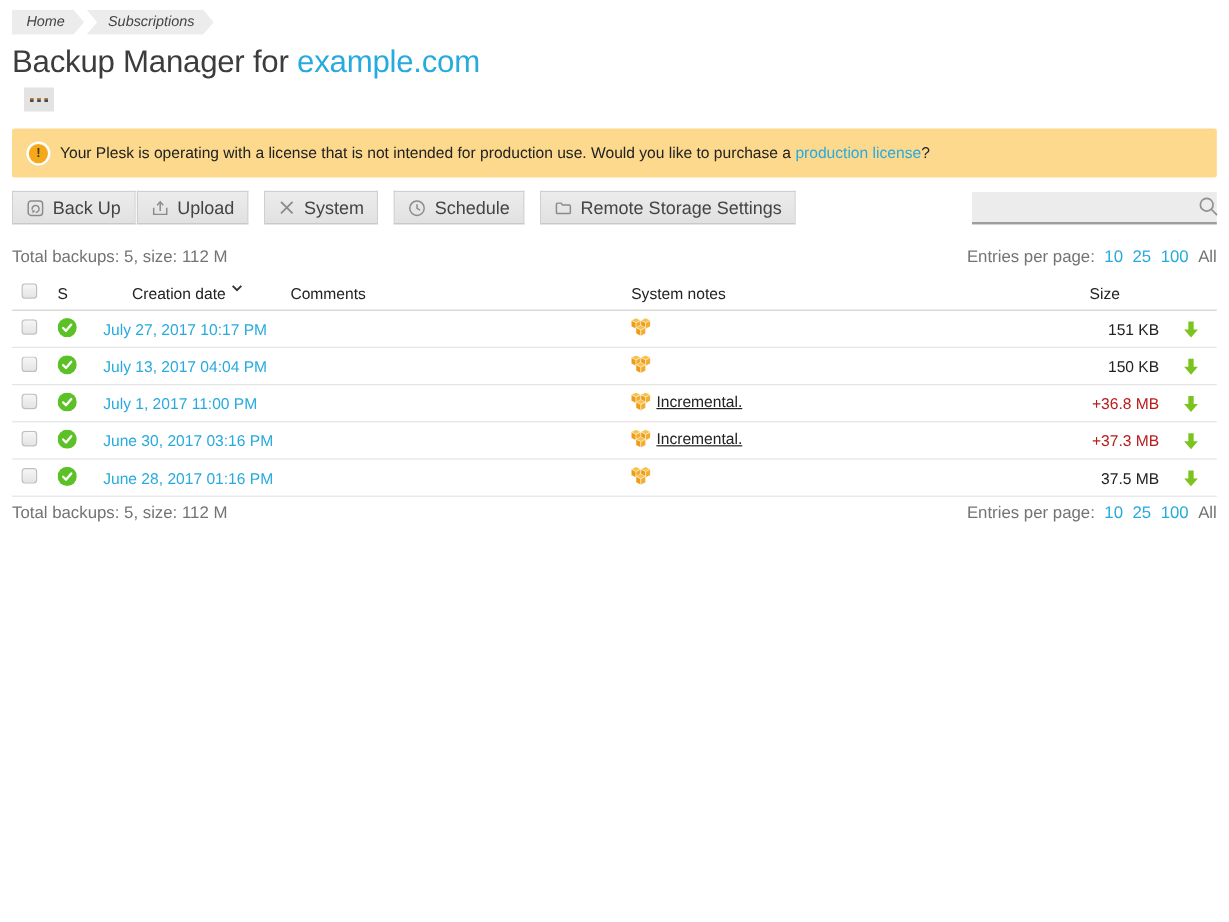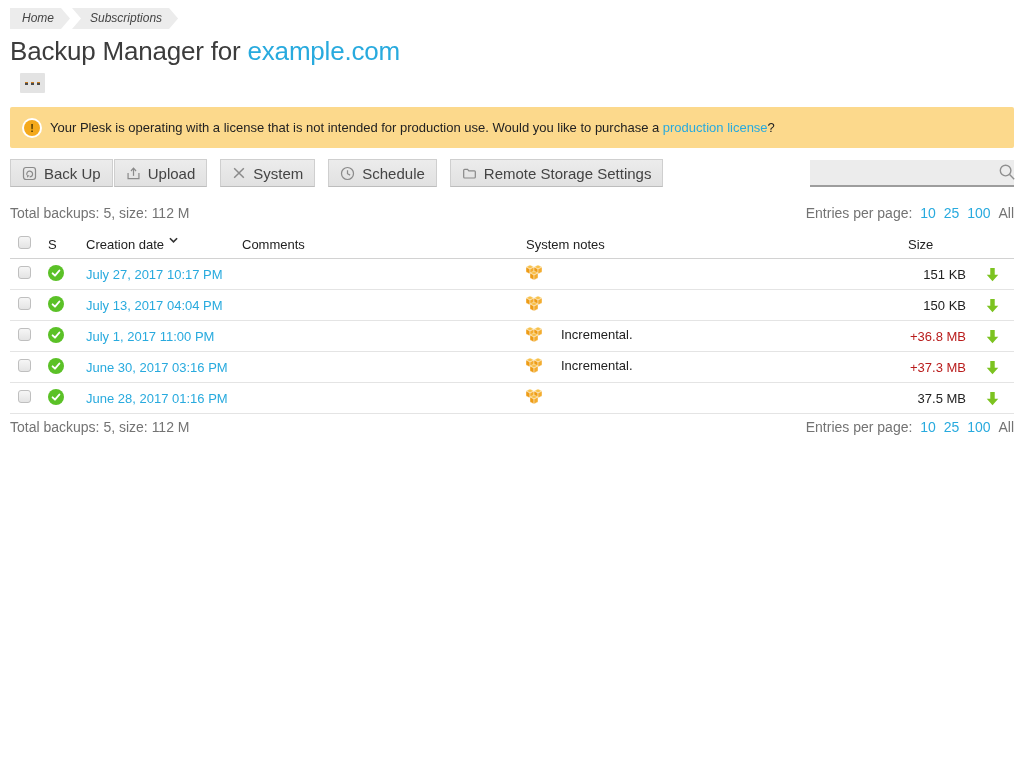--- a/index.html
+++ b/index.html
@@ -58,22 +58,22 @@
   .thead { height: 29px; border-bottom: 1px solid #d2d2d2; color: #222; }
   .thead .cell { font-size: 13px; }
   .trow { height: 31px; border-bottom: 1px solid #e4e4e4; }
   .cell { padding-left: 10px; overflow: hidden; white-space: nowrap; }
   .cell.c-check { padding-left: 8px; }
   .cell.c-size { text-align: right; padding-right: 4px; }
   .cell.c-dl { text-align: center; padding-left: 0; }
   .checkbox { width: 13px; height: 13px; background: linear-gradient(#f6f6f6, #e4e4e4);
               border: 1px solid #bfbfbf; border-radius: 3px; display: inline-block; cursor: pointer; }
   .datelink { color: #28aade; text-decoration: none; cursor: pointer; }
-  .sort-label { display: inline-flex; align-items: flex-start; gap: 5px; cursor: pointer; }
-  .note-wrap { display: inline-flex; align-items: flex-end; gap: 19px; }
+  .sort-label { display: inline-flex; align-items: flex-start; gap: 5px; cursor: pointer; margin-left: 24px; }
+  .note-wrap { display: inline-flex; align-items: flex-end; gap: 5px; text-decoration: underline; }
   .size-plain { color: #222; }
   .size-link { color: #b91c1c; text-decoration: none; border-bottom: 1px dashed #8fd2ef; cursor: pointer;
                padding-bottom: 1px; }
   .dl-btn { display: inline-flex; cursor: pointer; vertical-align: middle; }
   .status-wrap { display: inline-flex; }
 </style>
 </head>
 <body>
 
 <svg width="0" height="0" style="position:absolute">

